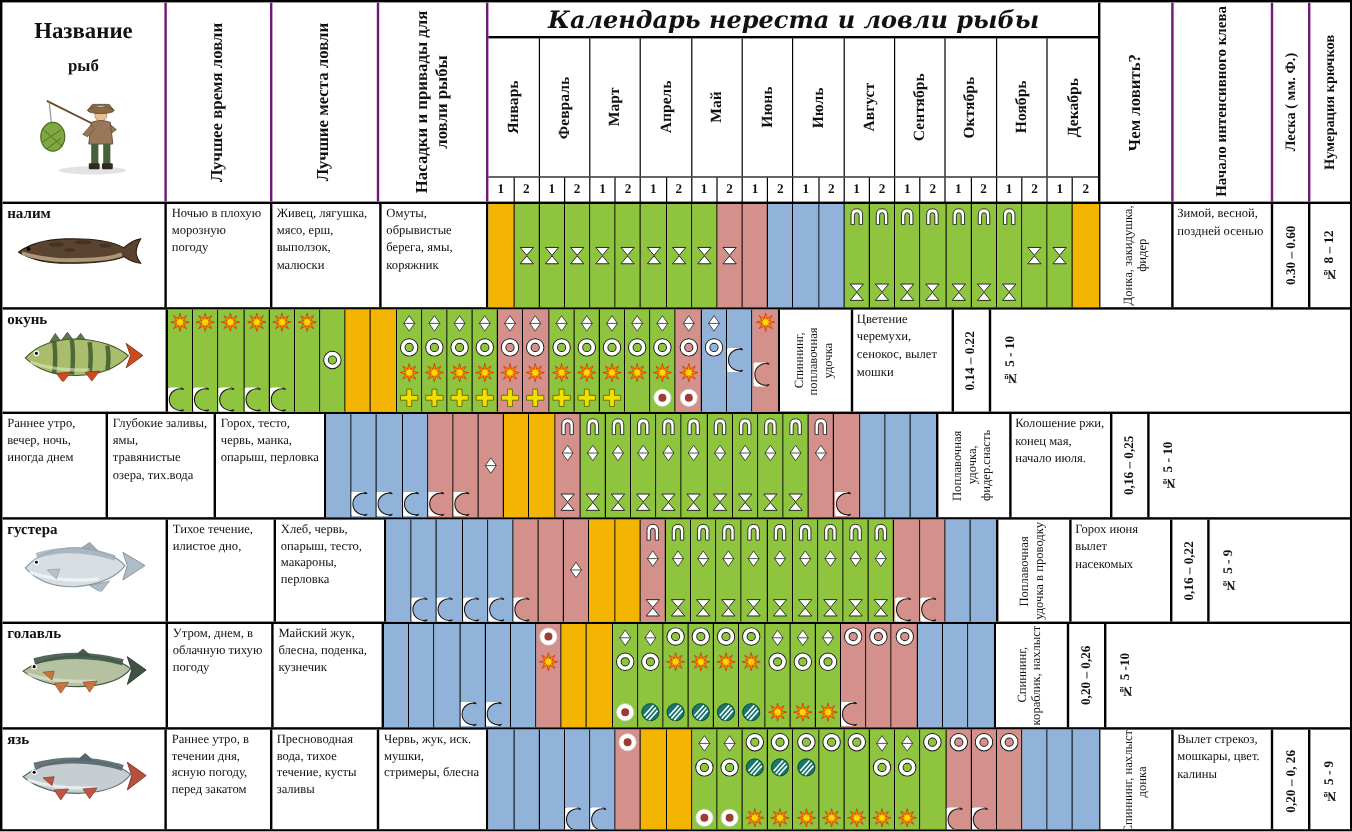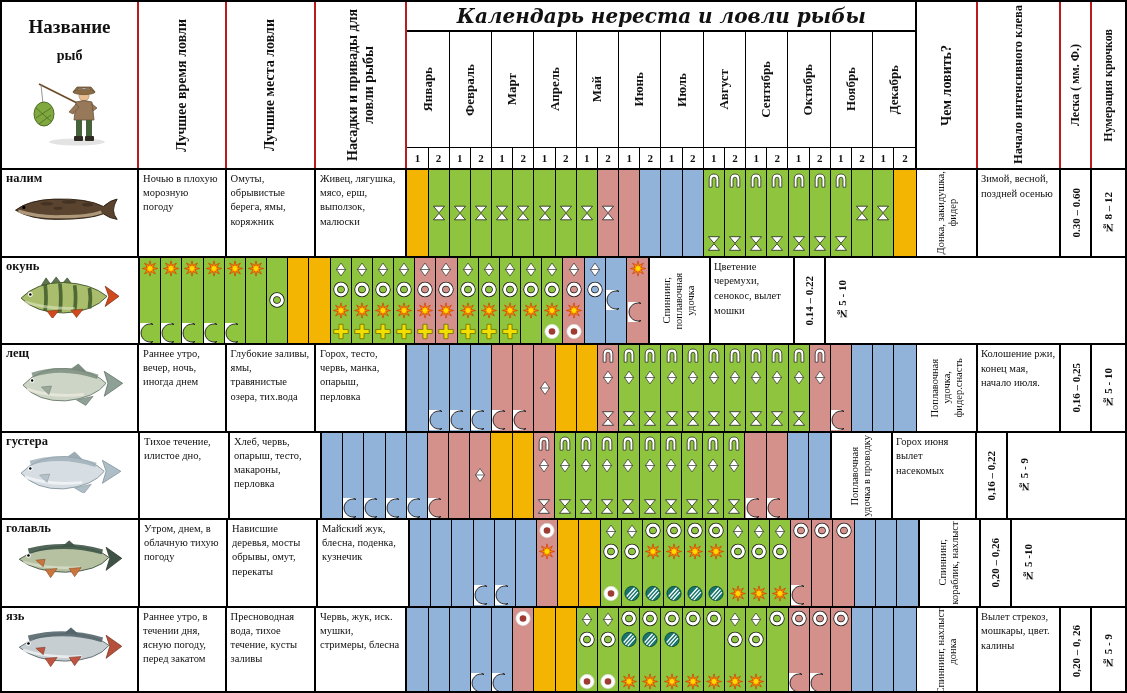--- a/index.html
+++ b/index.html
@@ -1,19 +1,19 @@
 <!DOCTYPE html>
 <html><head>
 <meta charset="utf-8">
 <style>
   html,body{margin:0;padding:0;background:#fff;}
   body{width:1127px;height:693px;font-family:"Liberation Serif",serif;color:#111;}
   #table{position:relative;width:1127px;height:693px;border:2px solid #000;box-sizing:border-box;display:flex;flex-direction:column;overflow:hidden;background:#fff;}
   .hdr-row{display:flex;height:168px;border-bottom:2px solid #000;box-sizing:border-box;flex:0 0 auto;}
-  .hc{box-sizing:border-box;border-right:2px solid #b91c1c;display:flex;align-items:center;justify-content:center;overflow:hidden;}
+  .hc{box-sizing:border-box;border-right:2px solid #701a75;display:flex;align-items:center;justify-content:center;overflow:hidden;}
   .w-name{width:138px;}.w-time{width:88px;}.w-places{width:90px;}.w-baits{width:92px;}
   .w-cal{width:510px;}.w-tackle{width:61px;}.w-bite{width:84px;}.w-line{width:31px;}.w-hooks{width:33px;border-right:none;}
   .vt{writing-mode:vertical-rl;transform:rotate(180deg);text-align:center;font-weight:bold;line-height:1.15;}
   .hdr-vt{font-size:14px;}
   .name-hdr{flex-direction:column;justify-content:flex-start;padding-top:14px;}
   .name-hdr .t1{font-size:19px;font-weight:bold;}
   .name-hdr .t2{font-size:14px;font-weight:bold;margin-top:10px;}
   .cal-hdr{display:flex;flex-direction:column;border-right:2px solid #000;box-sizing:border-box;}
   .cal-title{height:30px;flex:0 0 auto;border-bottom:2px solid #000;box-sizing:border-box;text-align:center;font-family:"DejaVu Serif",serif;font-style:italic;font-weight:bold;font-size:20px;line-height:28px;}
   .cal-months{display:flex;height:116px;flex:0 0 auto;box-sizing:border-box;border-bottom:1px solid #000;}
@@ -172,22 +172,22 @@
               <g fill="#33241a" opacity="0.55">
                 <ellipse cx="40" cy="17" rx="7" ry="2"></ellipse>
                 <ellipse cx="64" cy="15" rx="8" ry="2"></ellipse>
                 <ellipse cx="84" cy="18" rx="6" ry="2"></ellipse>
                 <ellipse cx="52" cy="22" rx="5" ry="1.6"></ellipse>
               </g>
               <circle cx="15" cy="21" r="1.7" fill="#000"></circle>
             </svg></div>
         </div>
         <div class="cell txtc w-time">Ночью  в плохую морозную погоду</div>
+        <div class="cell txtc w-baits">Живец, лягушка, мясо, ерш, выползок, малюски</div>
         <div class="cell txtc w-places">Омуты, обрывистые берега, ямы, коряжник</div>
-        <div class="cell txtc w-baits">Живец, лягушка, мясо, ерш, выползок, малюски</div>
         <div class="calwrap">
           <div class="ccell" style="background: rgb(243, 180, 2);"></div>
           <div class="ccell" style="background: rgb(143, 197, 62);">
             <span class="sym sym-x sc">
               <svg viewBox="0 0 20 20">
                 <path d="M3.5 2 H16.5 L10 9.7 Z" fill="#fff" stroke="#1a1a1a" stroke-width="0.9"></path>
                 <path d="M3.5 18 H16.5 L10 10.3 Z" fill="#fff" stroke="#1a1a1a" stroke-width="0.9"></path>
               </svg>
             </span>
           </div>
@@ -815,34 +815,20 @@
         </div>
         <div class="cell bite-cell w-bite">Цветение черемухи, сенокос, вылет мошки</div>
         <div class="cell vcell line-cell w-line">
           <div class="vt">0.14  –  0.22</div>
         </div>
         <div class="cell vcell hooks-cell w-hooks">
           <div class="vt">№  5 - 10</div>
         </div>
       </div>
       <div class="frow">
-        <div class="cell name-cell">
-          <div class="fname">лещ</div>
-          <div class="fish-art"><svg viewBox="0 0 132 46">
-              <path d="M122 22 L102 9 L106 22 L102 36 Z" fill="#8fa096" stroke="#5c6b63" stroke-width="0.8"></path>
-              <path d="M64 8 L74 1 L82 9 Z" fill="#7d8e81" stroke="#5c6b63" stroke-width="0.6"></path>
-              <path d="M14 24 Q32 4 62 6 Q92 9 104 22 Q92 38 60 41 Q30 42 14 24 Z" fill="#ccd5c6" stroke="#6d7d70" stroke-width="1"></path>
-              <path d="M24 13 Q56 2 95 15" stroke="#77897b" stroke-width="5" fill="none" opacity="0.8"></path>
-              <path d="M18 28 Q45 38 80 34" stroke="#ece9df" stroke-width="3" fill="none" opacity="0.8"></path>
-              <path d="M72 40 L82 46 L90 36 Z" fill="#8fa096" stroke="#5c6b63" stroke-width="0.6"></path>
-              <path d="M34 26 L42 34 L45 25 Z" fill="#9aa89d" stroke="#6d7d70" stroke-width="0.6"></path>
-              <circle cx="24" cy="19" r="2.4" fill="#fff"></circle>
-              <circle cx="24" cy="19" r="1.3" fill="#000"></circle>
-            </svg></div>
-        </div>
         <div class="cell txtc w-time">Раннее утро, вечер, ночь, иногда днем</div>
         <div class="cell txtc w-places">Глубокие заливы, ямы, травянистые озера, тих.вода</div>
         <div class="cell txtc w-baits">Горох, тесто, червь, манка, опарыш, перловка</div>
         <div class="calwrap">
           <div class="ccell" style="background: rgb(146, 179, 217);"></div>
           <div class="ccell" style="background: rgb(146, 179, 217);">
             <span class="sym sym-moon s4">
               <svg viewBox="0 0 20 20">
                 <path d="M13 1.5 A9 9 0 1 0 13 18.5 A11.5 11.5 0 1 1 13 1.5 Z" fill="#fff" stroke="#1a1a1a" stroke-width="0.9"></path>
               </svg>
@@ -1404,21 +1390,20 @@
               <path d="M20 14 Q60 4 100 15" stroke="#3f5747" stroke-width="5.5" fill="none" opacity="0.9"></path>
               <path d="M14 26 Q42 34 76 32" stroke="#dde3cf" stroke-width="3" fill="none" opacity="0.7"></path>
               <path d="M38 34 L44 43 L51 33 Z" fill="#c8763e" stroke="#8a4a20" stroke-width="0.6"></path>
               <path d="M64 33 L70 42 L77 32 Z" fill="#c8763e" stroke="#8a4a20" stroke-width="0.6"></path>
               <path d="M28 24 L36 31 L38 23 Z" fill="#c8763e" stroke="#8a4a20" stroke-width="0.6"></path>
               <circle cx="20" cy="19" r="2.5" fill="#fff"></circle>
               <circle cx="20" cy="19" r="1.4" fill="#000"></circle>
             </svg></div>
         </div>
         <div class="cell txtc w-time">Утром, днем, в облачную тихую погоду</div>
-        <div class="cell txtc w-places">Нависшие деревья, мосты обрывы, омут, перекаты</div>
         <div class="cell txtc w-baits">Майский жук, блесна, поденка, кузнечик</div>
         <div class="calwrap">
           <div class="ccell" style="background: rgb(146, 179, 217);"></div>
           <div class="ccell" style="background: rgb(146, 179, 217);"></div>
           <div class="ccell" style="background: rgb(146, 179, 217);"></div>
           <div class="ccell" style="background: rgb(146, 179, 217);">
             <span class="sym sym-moon s4">
               <svg viewBox="0 0 20 20">
                 <path d="M13 1.5 A9 9 0 1 0 13 18.5 A11.5 11.5 0 1 1 13 1.5 Z" fill="#fff" stroke="#1a1a1a" stroke-width="0.9"></path>
               </svg>

